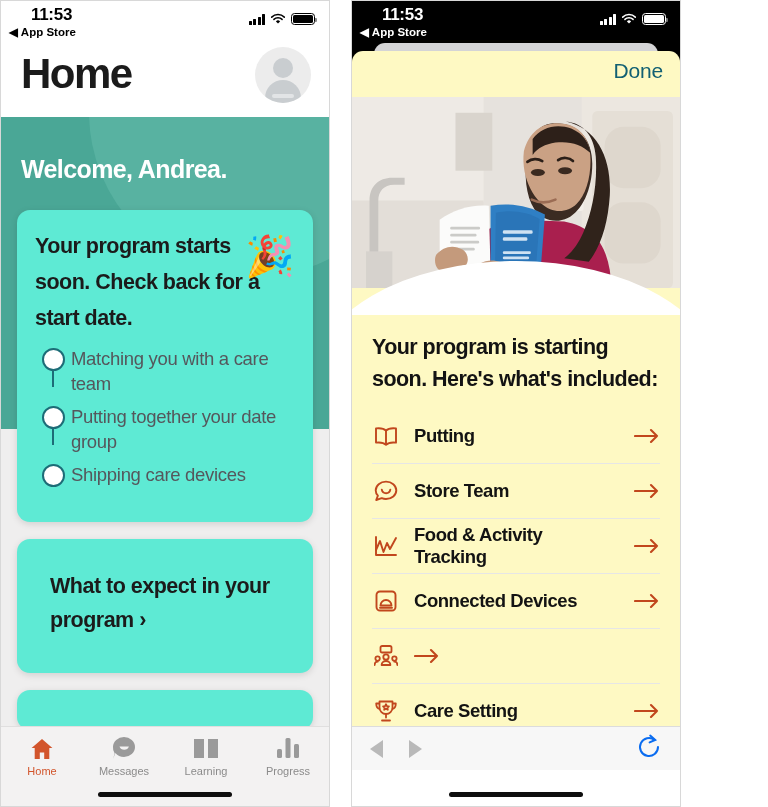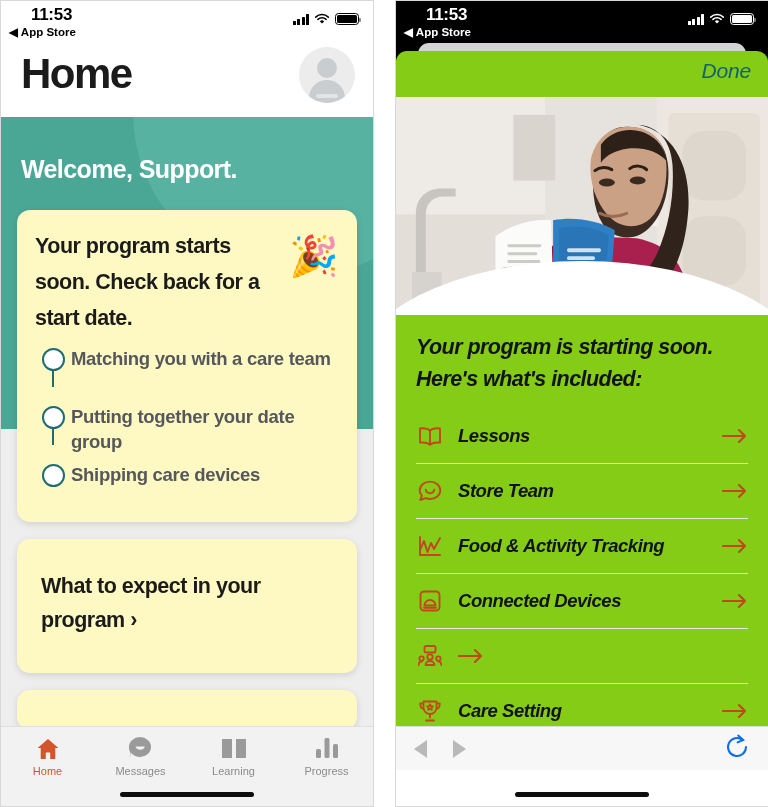--- a/index.html
+++ b/index.html
@@ -6,21 +6,21 @@
   html, body { width: 768px; height: 807px; }
   body {
     font-family: "Liberation Sans", sans-serif;
     background: #ffffff;
     display: flex;
     gap: 21px;
     overflow: hidden;
   }
 
   .phone {
-    width: 374px;
+    width: 330px;
     height: 807px;
     position: relative;
     overflow: hidden;
     flex: none;
     border: 1px solid #d8d8d8;
   }
 
   
   #phone-left { background: #efeeee; }
 
@@ -130,21 +130,21 @@
     background: #58b2a1;
   }
 
   .scroll-area {
     position: absolute;
     left: 0; right: 0; top: 116px; bottom: 0;
     z-index: 5;
   }
 
   .card {
-    background: #fef9c3;
+    background: #5eead4;
     border-radius: 13px;
     box-shadow: 0 2px 7px rgba(0,0,0,.13);
     margin: 0 16px 17px 16px;
   }
 
   .welcome {
     color: #fff;
     font-size: 25px;
     font-weight: bold;
     letter-spacing: -0.6px;
@@ -166,21 +166,20 @@
     font-size: 40px;
     line-height: 1;
   }
 
   .steps { margin-top: 10px; }
   .step {
     display: flex;
     align-items: flex-start;
     position: relative;
     min-height: 40px;
-    font-weight: bold;
   }
   .step-marker {
     width: 36px; flex: none;
     position: relative;
     padding-top: 2px;
     display: flex; justify-content: center;
   }
   .step-marker .dot {
     width: 23px; height: 23px;
     border: 2px solid #1d6c77;
@@ -200,21 +199,21 @@
   .step:last-child .step-marker .stem { display: none; }
   .step-label {
     font-size: 18.5px;
     color: #55575c;
     line-height: 25px;
     letter-spacing: -0.3px;
     padding-top: 0px;
   }
   .step.tall { min-height: 58px; }
 
-  .card-expect { padding: 30px 20px 36px 24px; }
+  .card-expect { padding: 30px 20px 36px 33px; }
   .expect-text {
     font-size: 21.5px;
     font-weight: bold;
     color: #1b1b1b;
     line-height: 34px;
     letter-spacing: -0.5px;
     max-width: 230px;
   }
   .card-peek { height: 40px; }
 
@@ -262,25 +261,24 @@
     height: 40px;
     background: #d4d4d6;
     border-radius: 11px 11px 0 0;
     z-index: 4;
   }
 
   .sheet {
     position: absolute;
     left: 0; right: 0;
     top: 50px; bottom: 0;
-    background: #84cc16;
+    background: #fef9c3;
     border-radius: 11px 11px 0 0;
     overflow: hidden;
     z-index: 8;
-    font-style: italic;
   }
   .sheet-nav {
     height: 46px;
     position: relative;
   }
   .done-btn {
     position: absolute;
     right: 17px; top: 8px;
     font-size: 21px;
     color: #126073;
@@ -391,21 +389,21 @@
       <div class="sub"></div>
     </div>
   </div>
 
   <div class="teal-band">
     <div class="arc"></div>
   </div>
 
   <div class="scroll-area">
 
-    <div class="welcome">Welcome, Support.</div>
+    <div class="welcome">Welcome, Andrea.</div>
 
     <div class="card card-program">
       <div class="program-heading">Your program starts soon. Check back for a start date.</div>
       <div class="party-emoji">🎉</div>
 
       <div class="steps">
         <div class="step tall">
           <div class="step-marker">
             <div class="dot"></div>
             <div class="stem"></div>
@@ -561,21 +559,21 @@
     <div class="sheet-body">
       <div class="sheet-heading">Your program is starting soon. Here's what's included:</div>
 
       <div class="feature-row">
         <span class="feature-icon">
           <svg width="24" height="20" viewBox="0 0 24 20" fill="none" stroke="#c1471d" stroke-width="1.9" stroke-linejoin="round">
             <path d="M12 4.6C9.8 2.4 5.6 2 2 2.4v14.2c3.6-.4 7.8 0 10 2.2 2.2-2.2 6.4-2.6 10-2.2V2.4C18.4 2 14.2 2.4 12 4.6z"></path>
             <path d="M12 4.6V19"></path>
           </svg>
         </span>
-        <span class="feature-label">Lessons</span>
+        <span class="feature-label">Putting</span>
         <span class="feature-arrow">
           <svg width="26" height="16" viewBox="0 0 26 16" fill="none" stroke="#c1471d" stroke-width="2.1" stroke-linecap="round" stroke-linejoin="round">
               <path d="M1 8h22M17 2l6 6-6 6"></path>
             </svg>
         </span>
       </div>
 
       <div class="feature-row">
         <span class="feature-icon">
           <svg width="24" height="22" viewBox="0 0 24 22" fill="none" stroke="#c1471d" stroke-width="1.9" stroke-linejoin="round">

